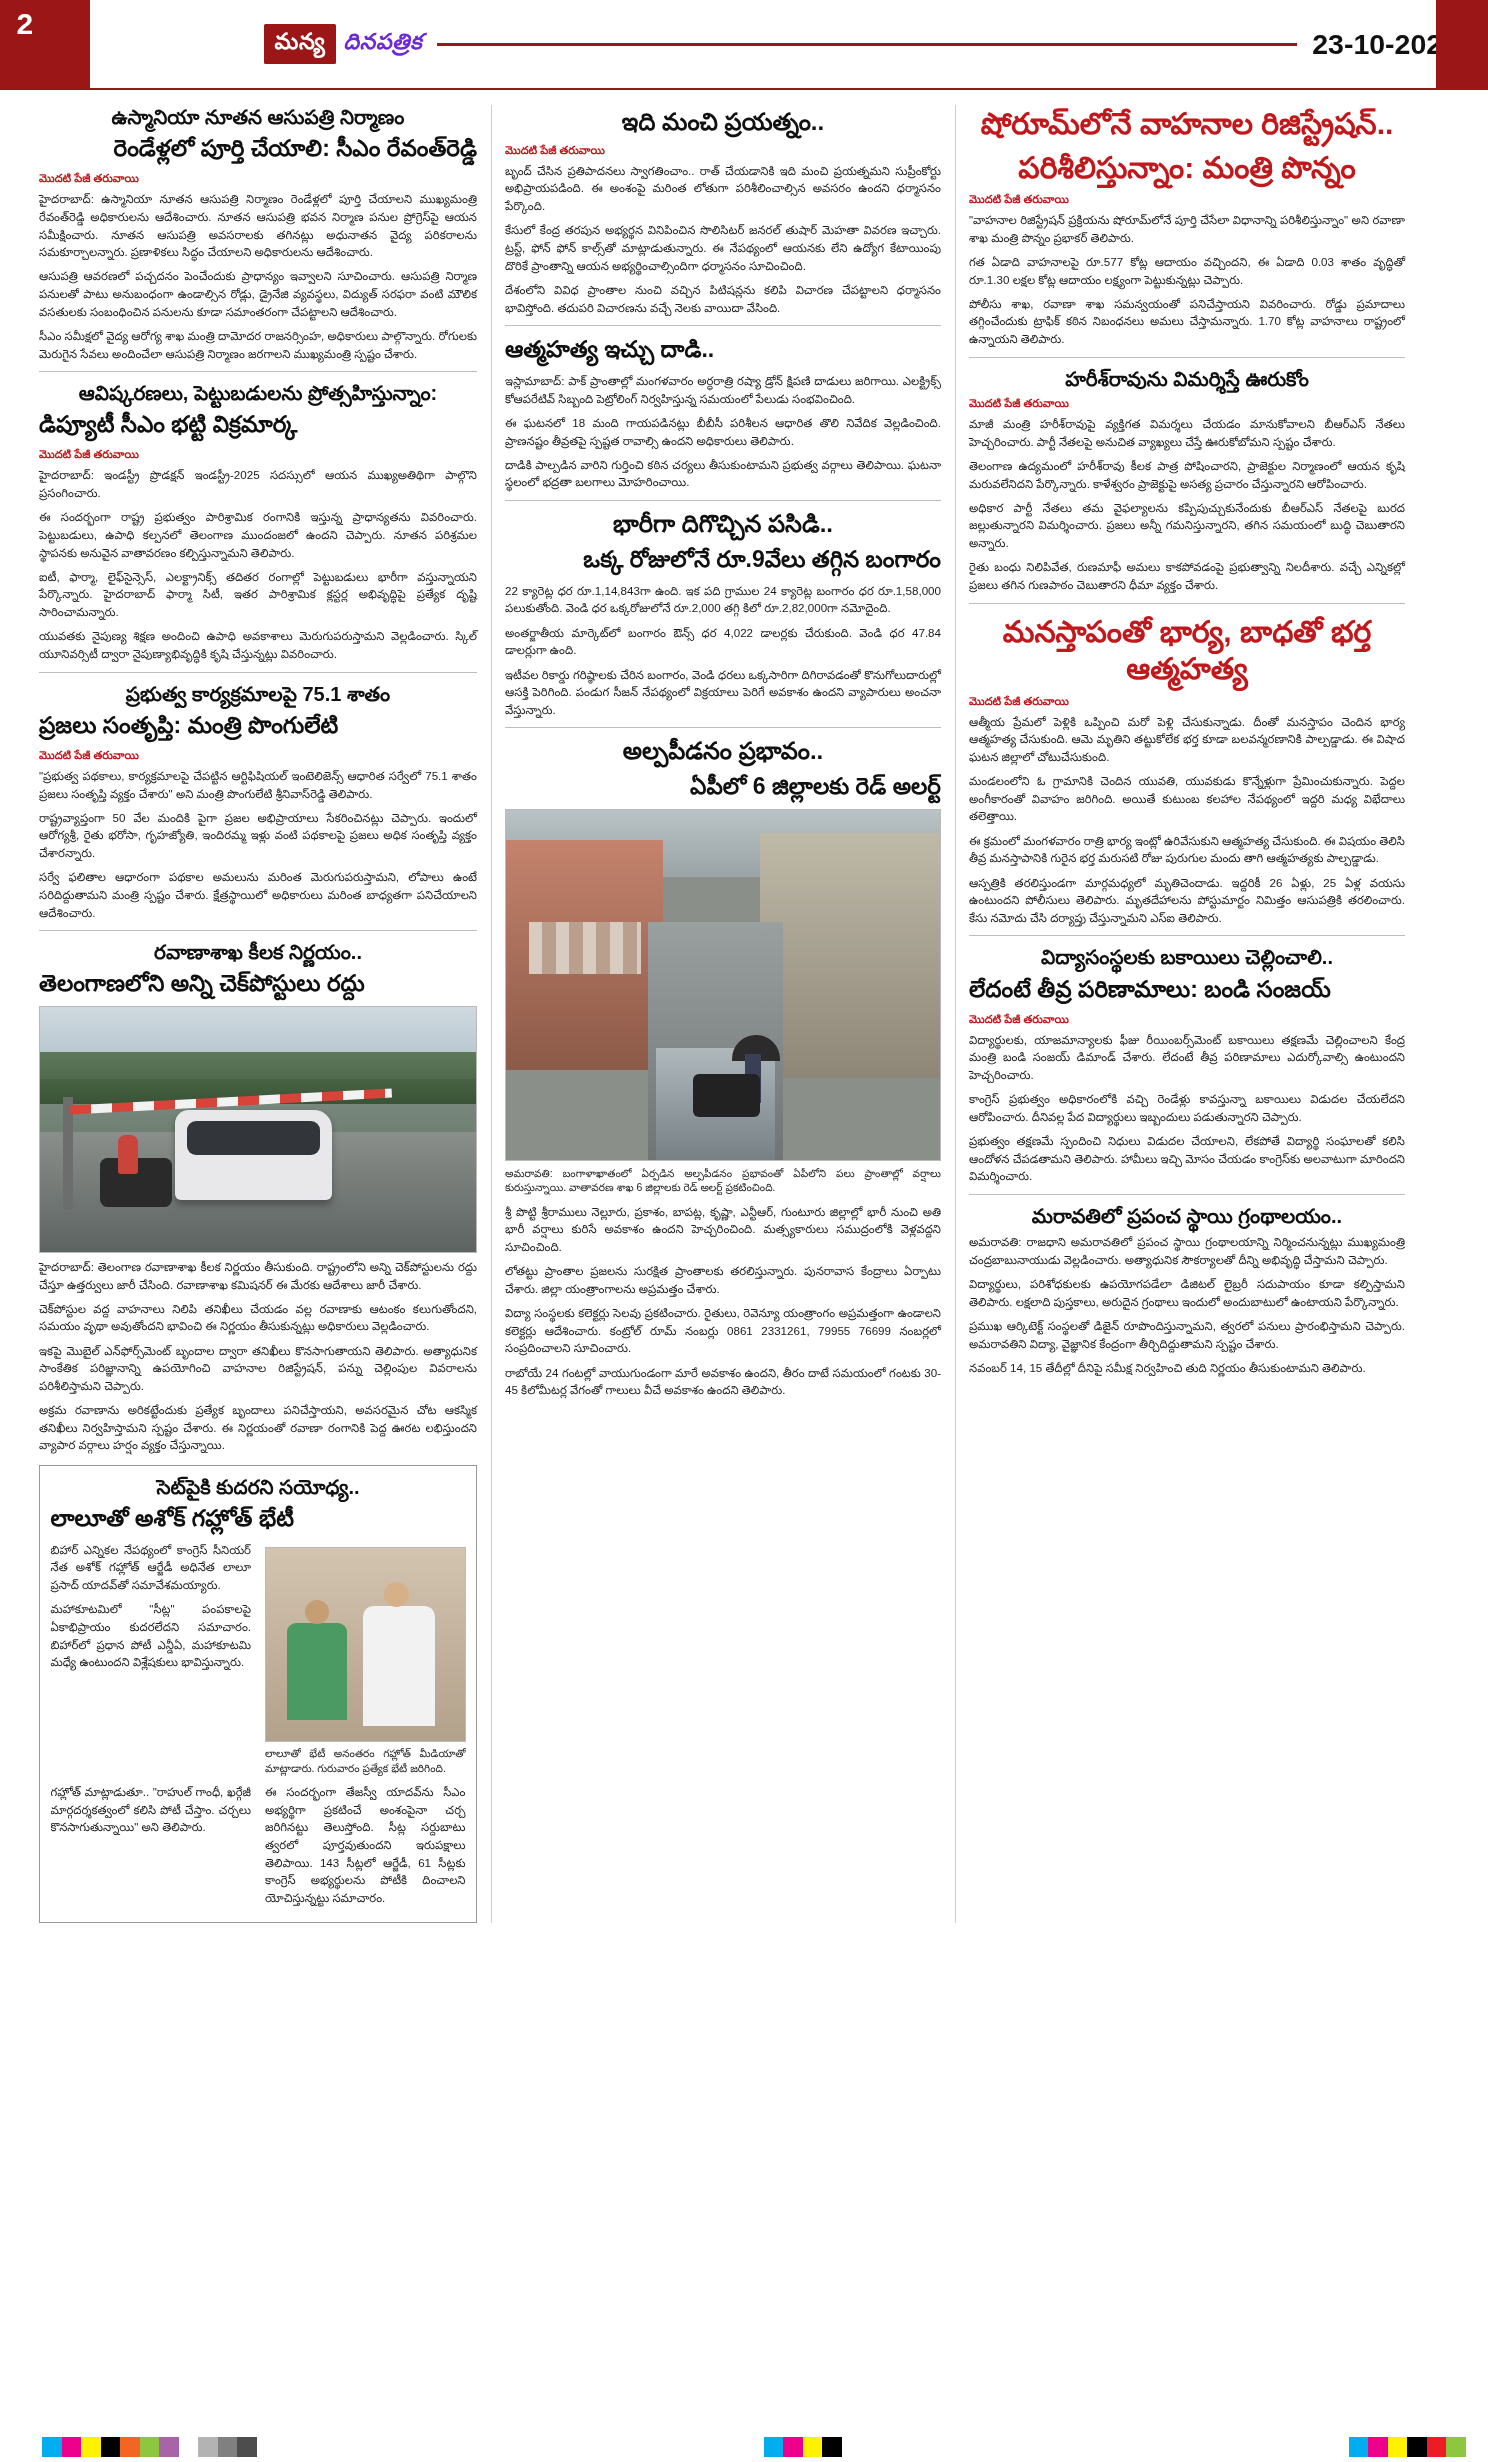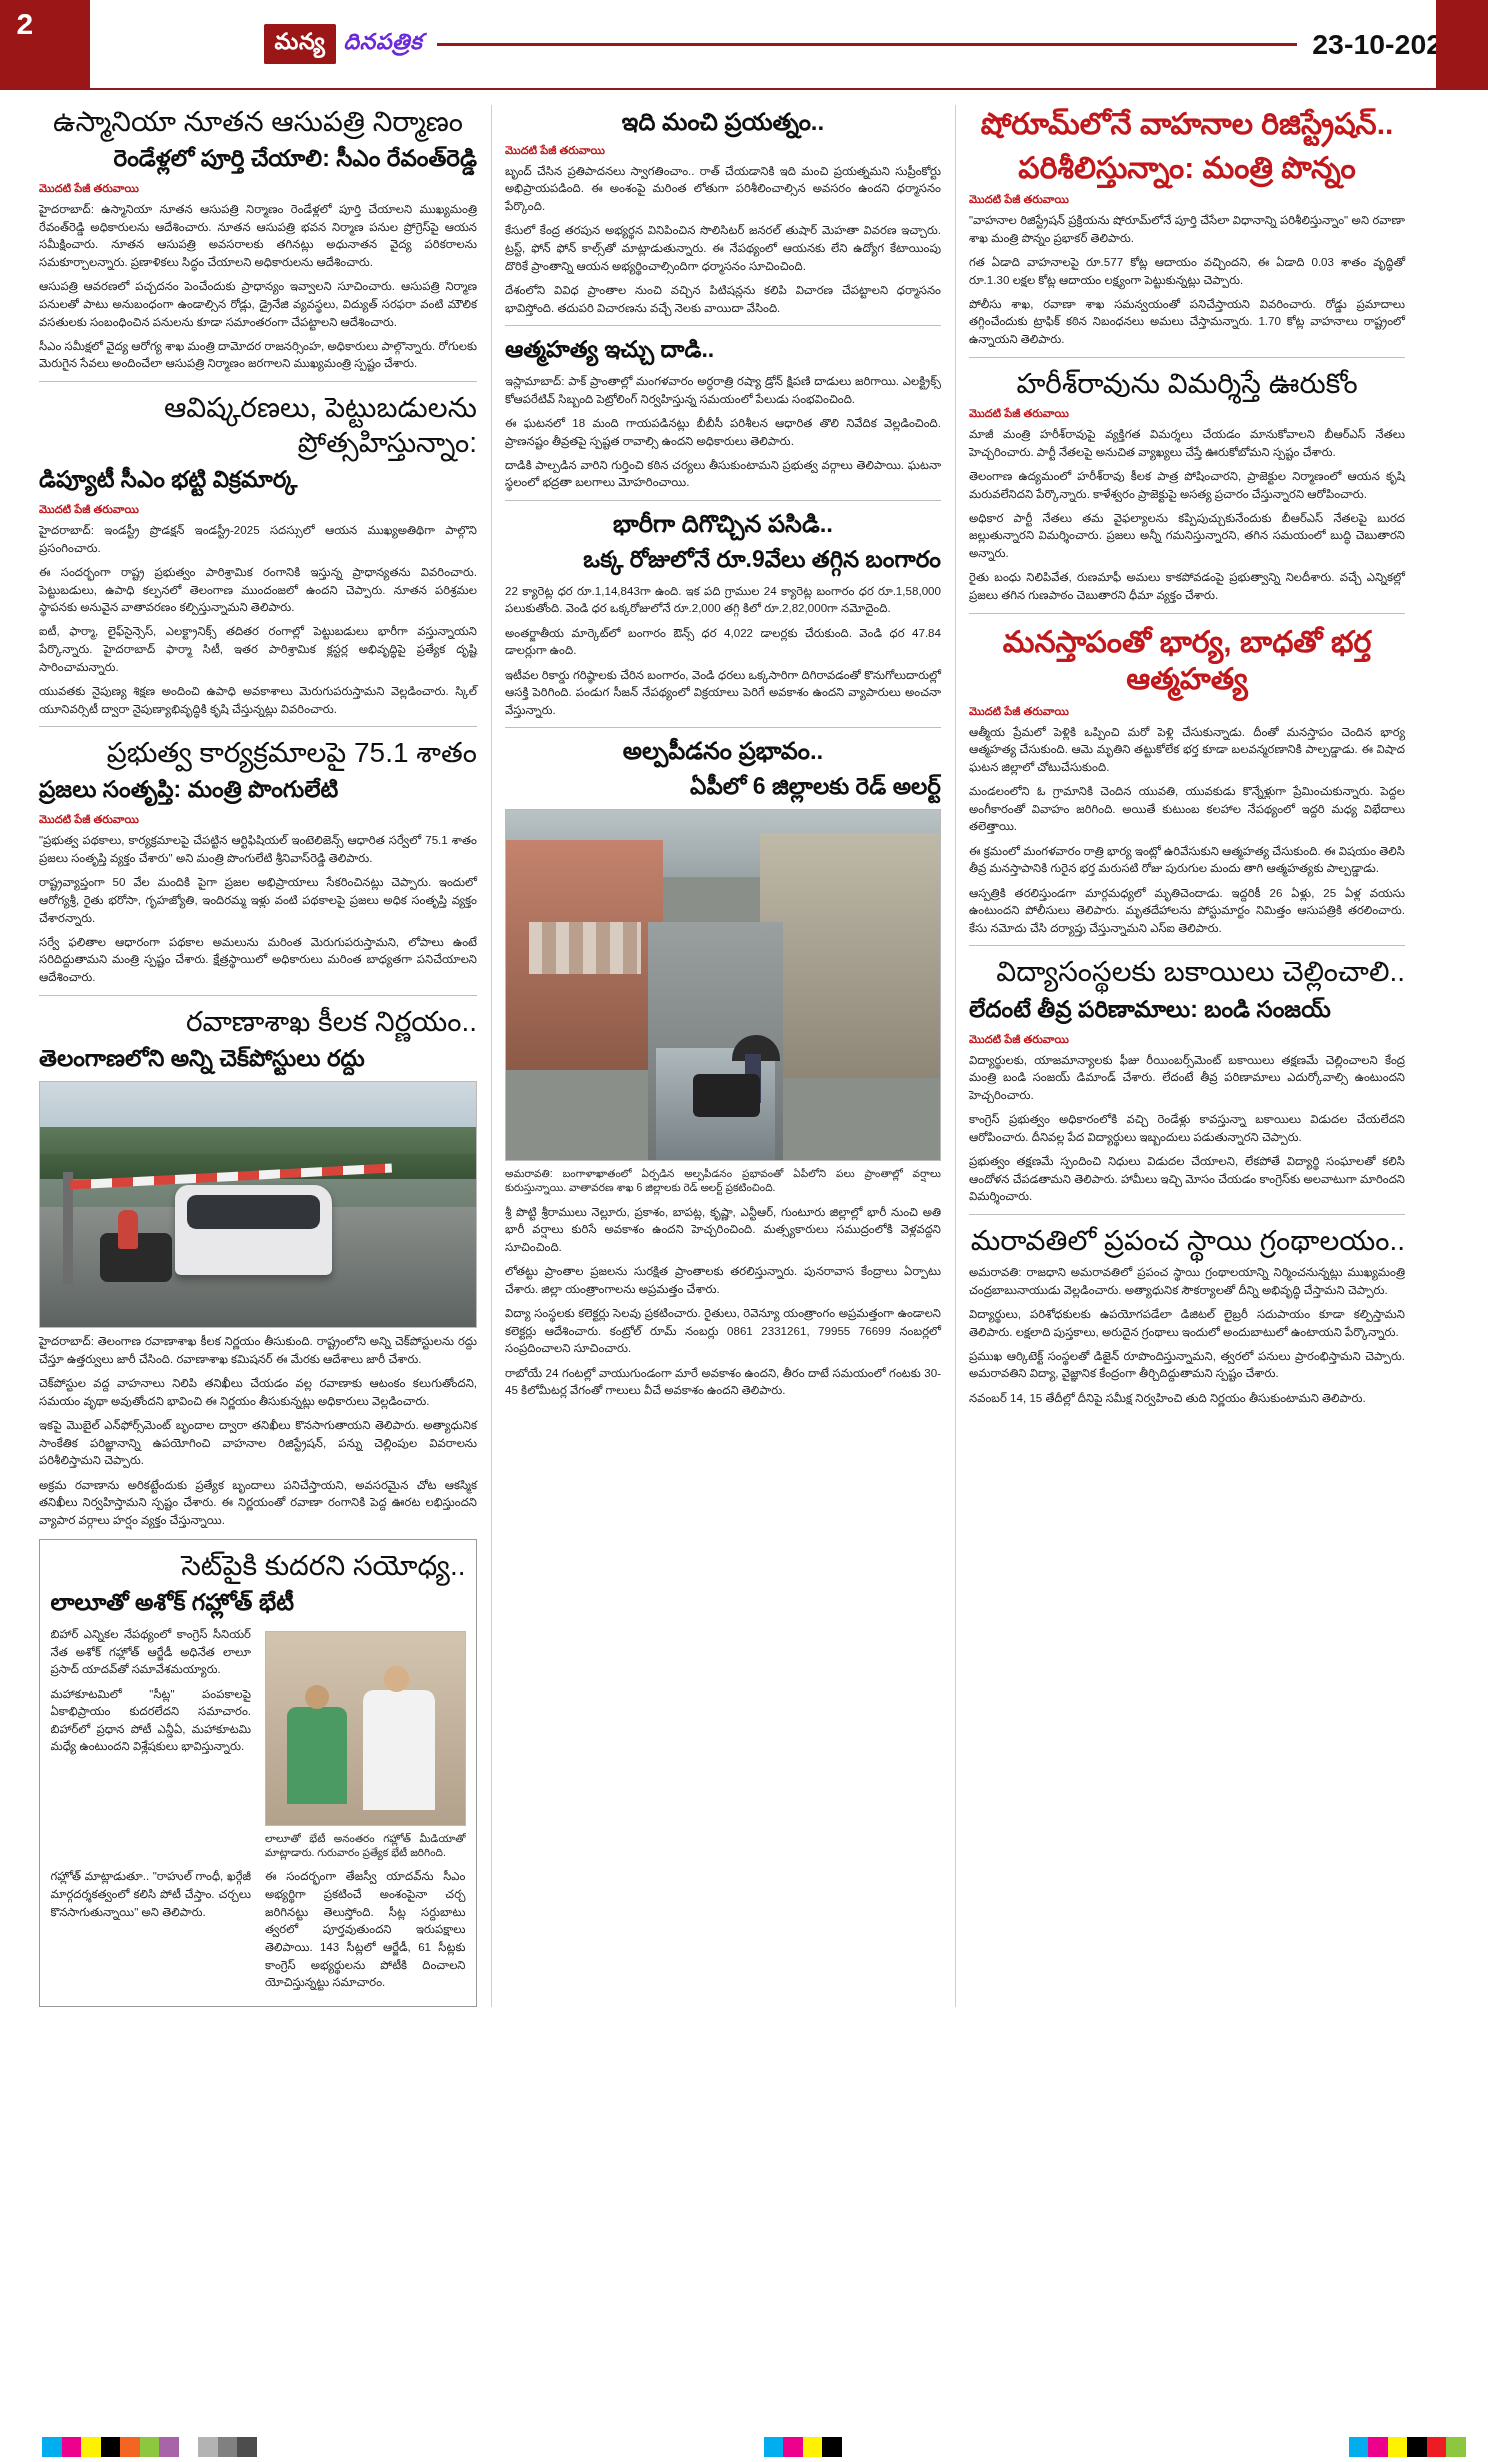--- a/index.html
+++ b/index.html
@@ -89,28 +89,28 @@
   }
   .col {
     padding:0 13.5px;
   }
   .col-1 { width:465px; }
   .col-2 { width:465px; border-left:0.7px solid #cfcfcf; border-right:0.7px solid #cfcfcf; }
   .col-3 { width:463px; }
 
   
   h1.hl {
-    font-size:28px;
+    font-size:20px;
     line-height:1.24;
-    font-weight:normal;
+    font-weight:bold;
     margin:0 0 4.5px 0;
     color:#111;
     text-align:center;
   }
-  h1.hl.left { text-align:right; }
+  h1.hl.left { text-align:center; }
   h2.sub {
     font-size:23px;
     line-height:1.28;
     font-weight:bold;
     margin:0 0 7.5px 0;
     color:#111;
   }
   h2.sub.center { text-align:right; }
   h1.hl-red {
     font-size:30px;

